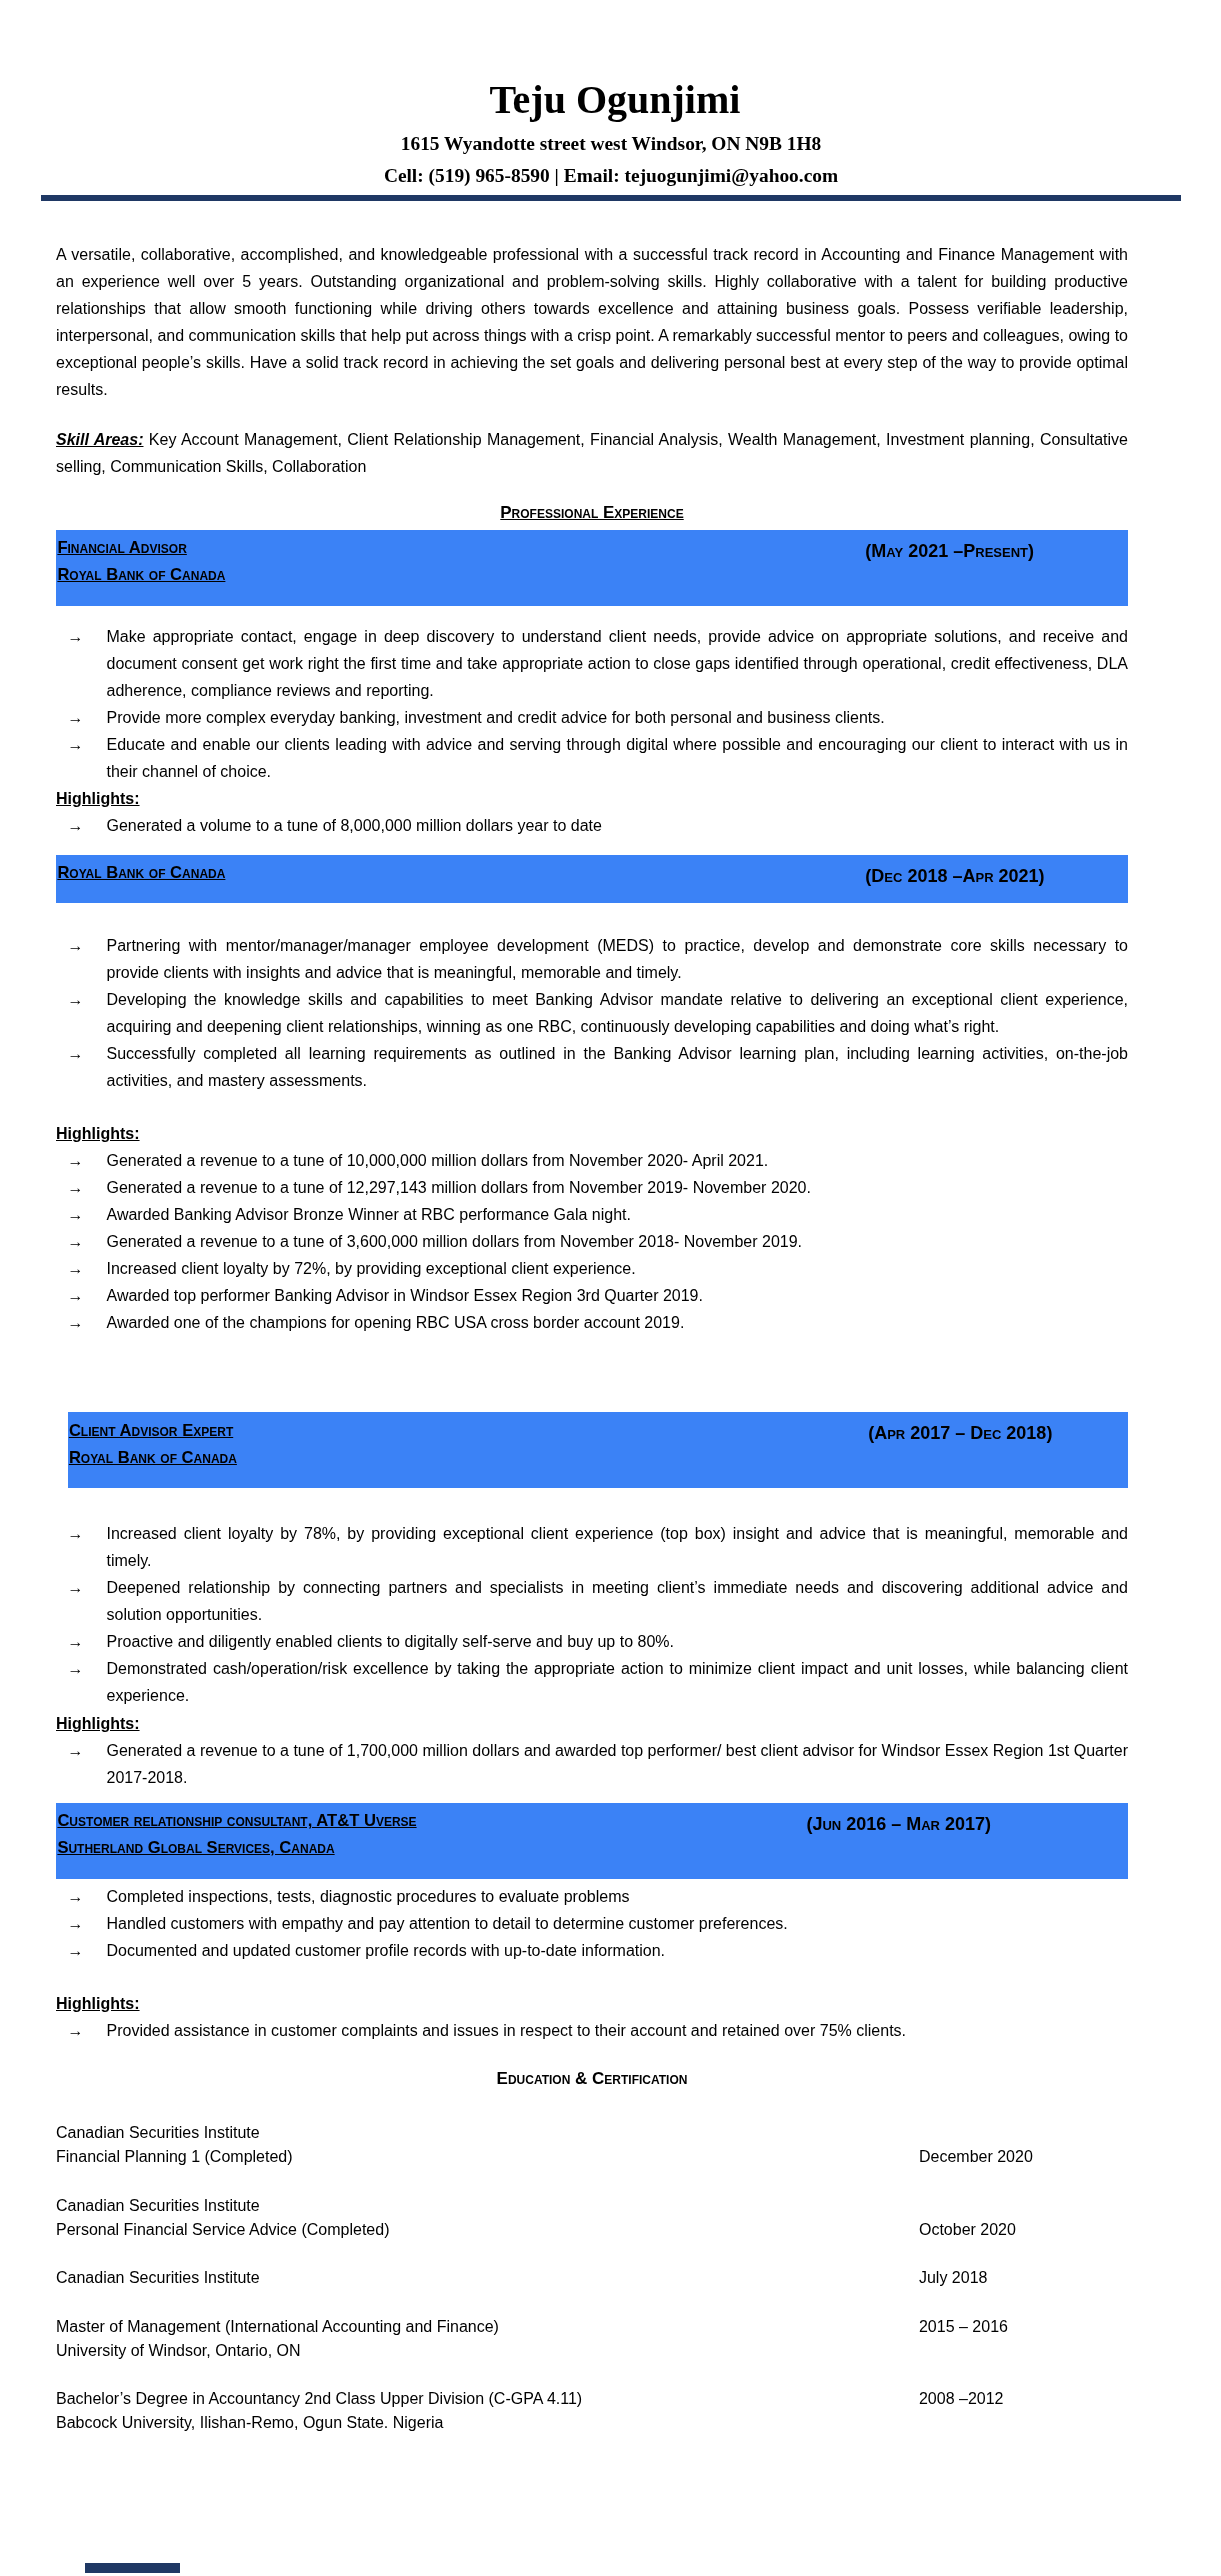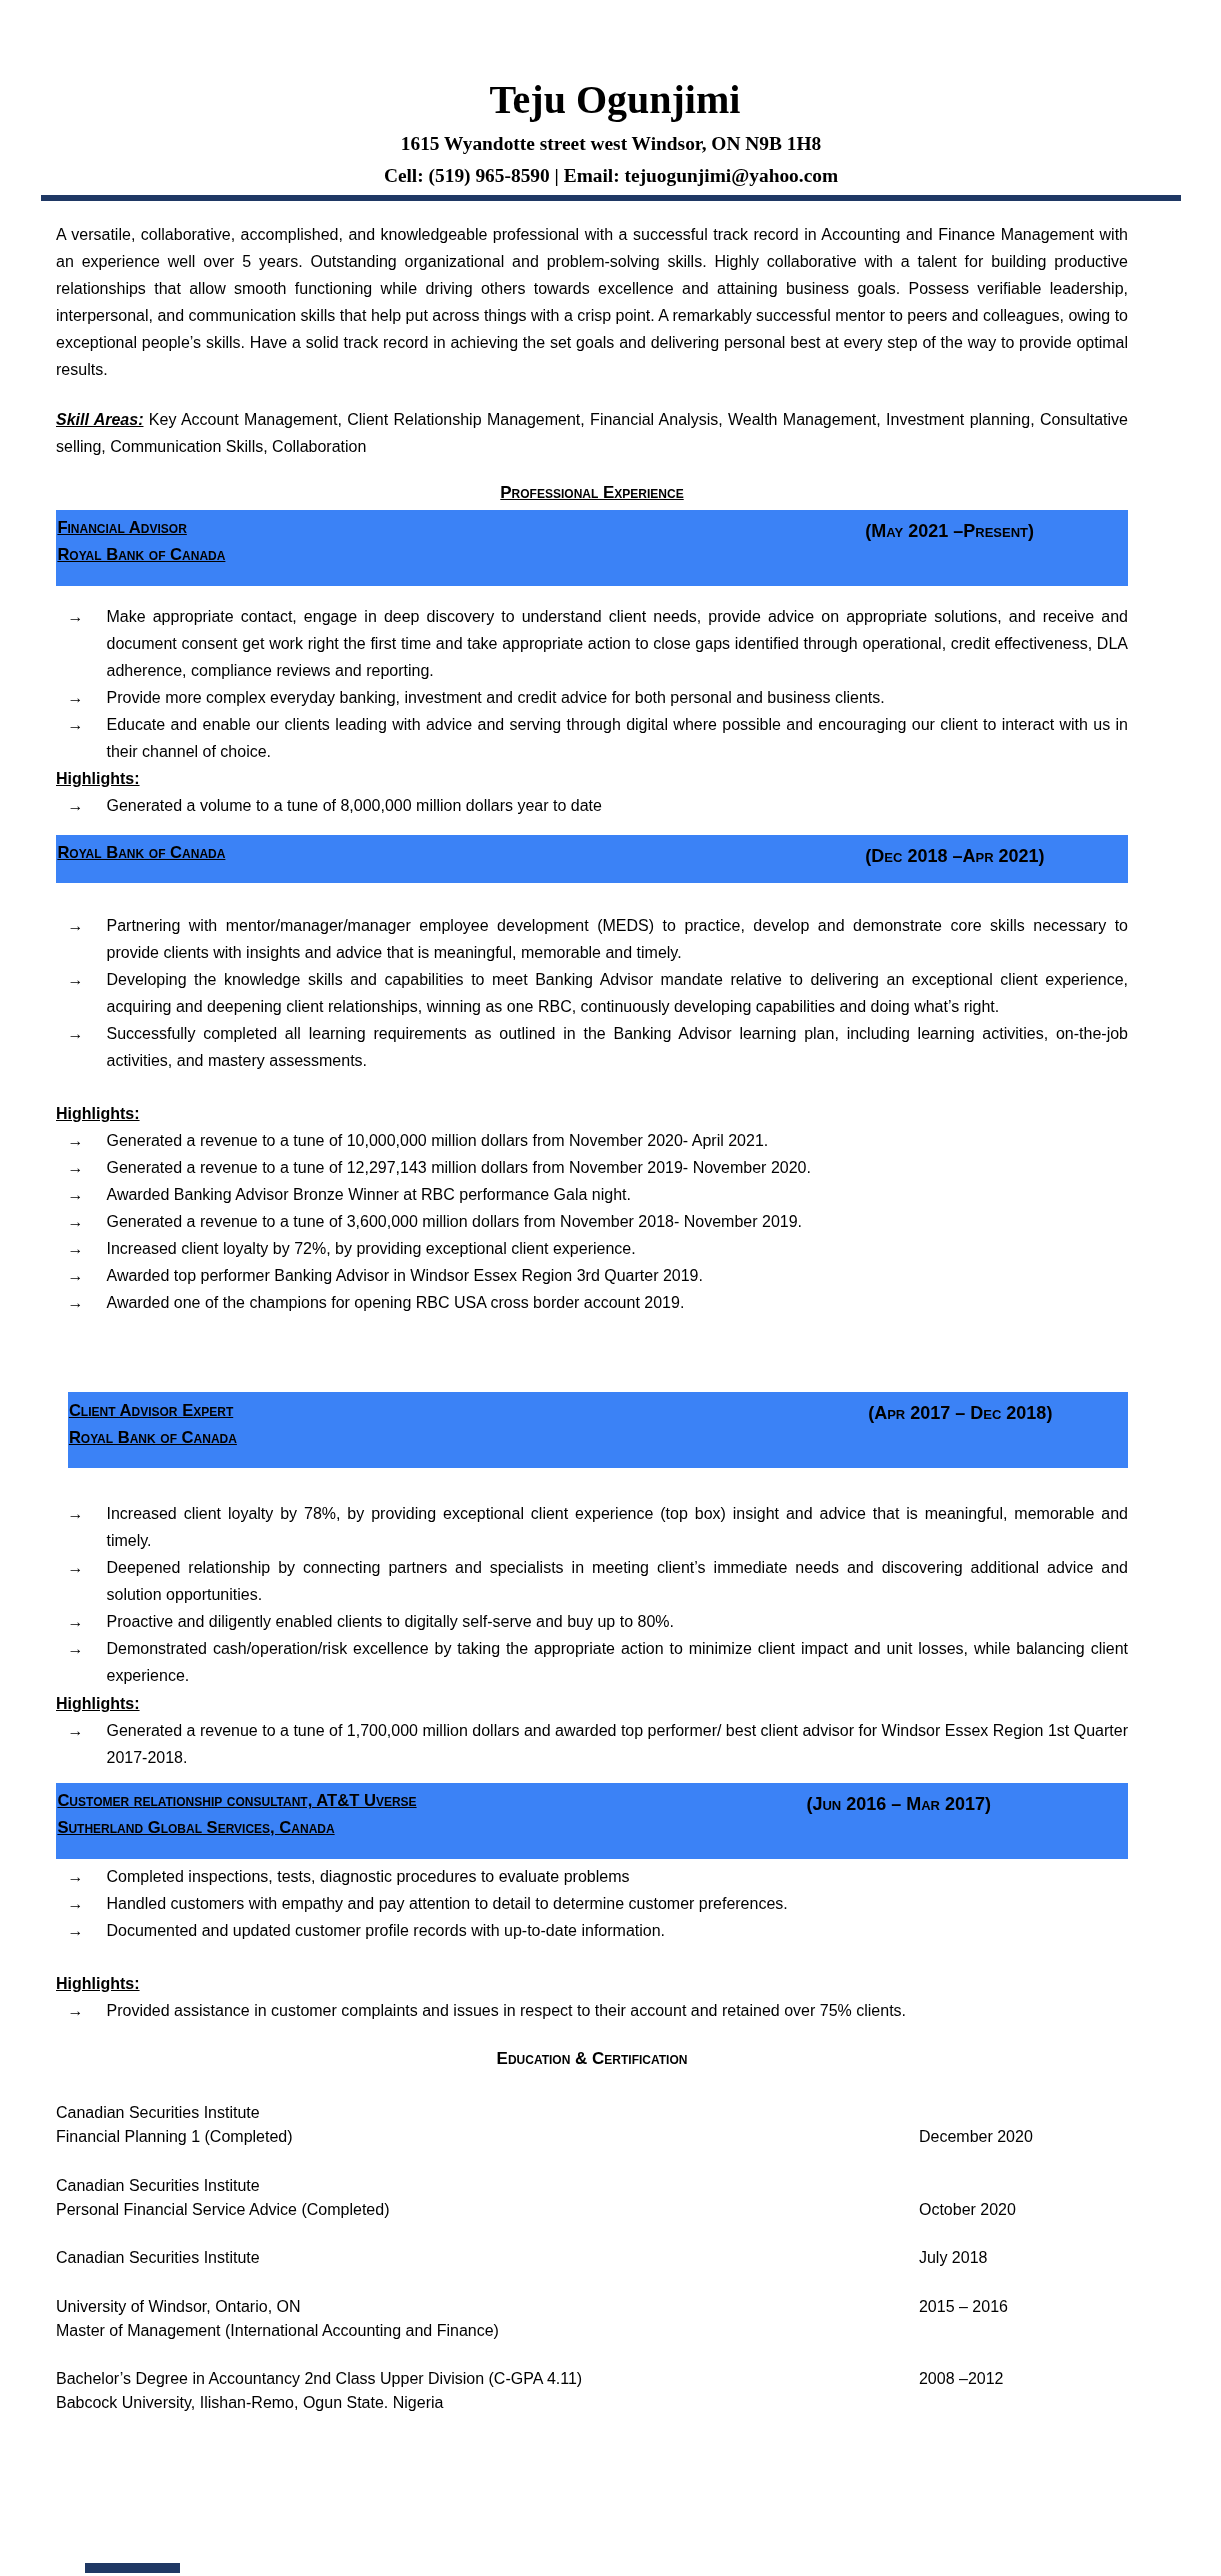--- a/index.html
+++ b/index.html
@@ -12,21 +12,21 @@
     overflow:hidden;
   }
   
   .hdr{padding-top:81px;text-align:center;font-family:"Liberation Serif", serif;}
   .hdr-name{font-size:40px;font-weight:700;line-height:37px;margin:0;padding-left:8px;}
   .hdr-lines{margin-top:10px;}
   .hdr-line{font-size:19.4px;font-weight:700;line-height:32px;}
   .hdr-rule{height:5.8px;background:#1F3864;margin:2.9px 41px 0 41px;}
   
   .content{margin:0 94px 0 56px;font-size:16px;line-height:27px;}
-  .summary{margin:20px 0 0 0;text-align:justify;}
+  .summary{margin:40px 0 0 0;text-align:justify;}
   .skills{margin:23px 0 0 0;text-align:justify;}
   .skills-label{font-weight:700;font-style:italic;text-decoration:underline;}
   .section-h{
     margin:19px 0 4.3px 0;text-align:center;
     font-weight:700;font-size:17px;line-height:27px;
     font-variant:small-caps;
   }
   .section-h.u{text-decoration:underline;}
   .section-h.edu-h{margin-top:21.6px;}
   
@@ -235,22 +235,22 @@
       <div class="edu">
         <div>Canadian Securities Institute</div>
         <div>Personal Financial Service Advice (Completed)</div>
         <div class="edu-date on-line2">October 2020</div>
       </div>
       <div class="edu">
         <div>Canadian Securities Institute</div>
         <div class="edu-date on-line1">July 2018</div>
       </div>
       <div class="edu">
+        <div>Master of Management (International Accounting and Finance)</div>
         <div>University of Windsor, Ontario, ON</div>
-        <div>Master of Management (International Accounting and Finance)</div>
         <div class="edu-date on-line1">2015 – 2016</div>
       </div>
       <div class="edu">
         <div>Bachelor’s Degree in Accountancy 2nd Class Upper Division (C-GPA 4.11)</div>
         <div>Babcock University, Ilishan-Remo, Ogun State. Nigeria</div>
         <div class="edu-date on-line1">2008 –2012</div>
       </div>
     </div>
 
   </div>

